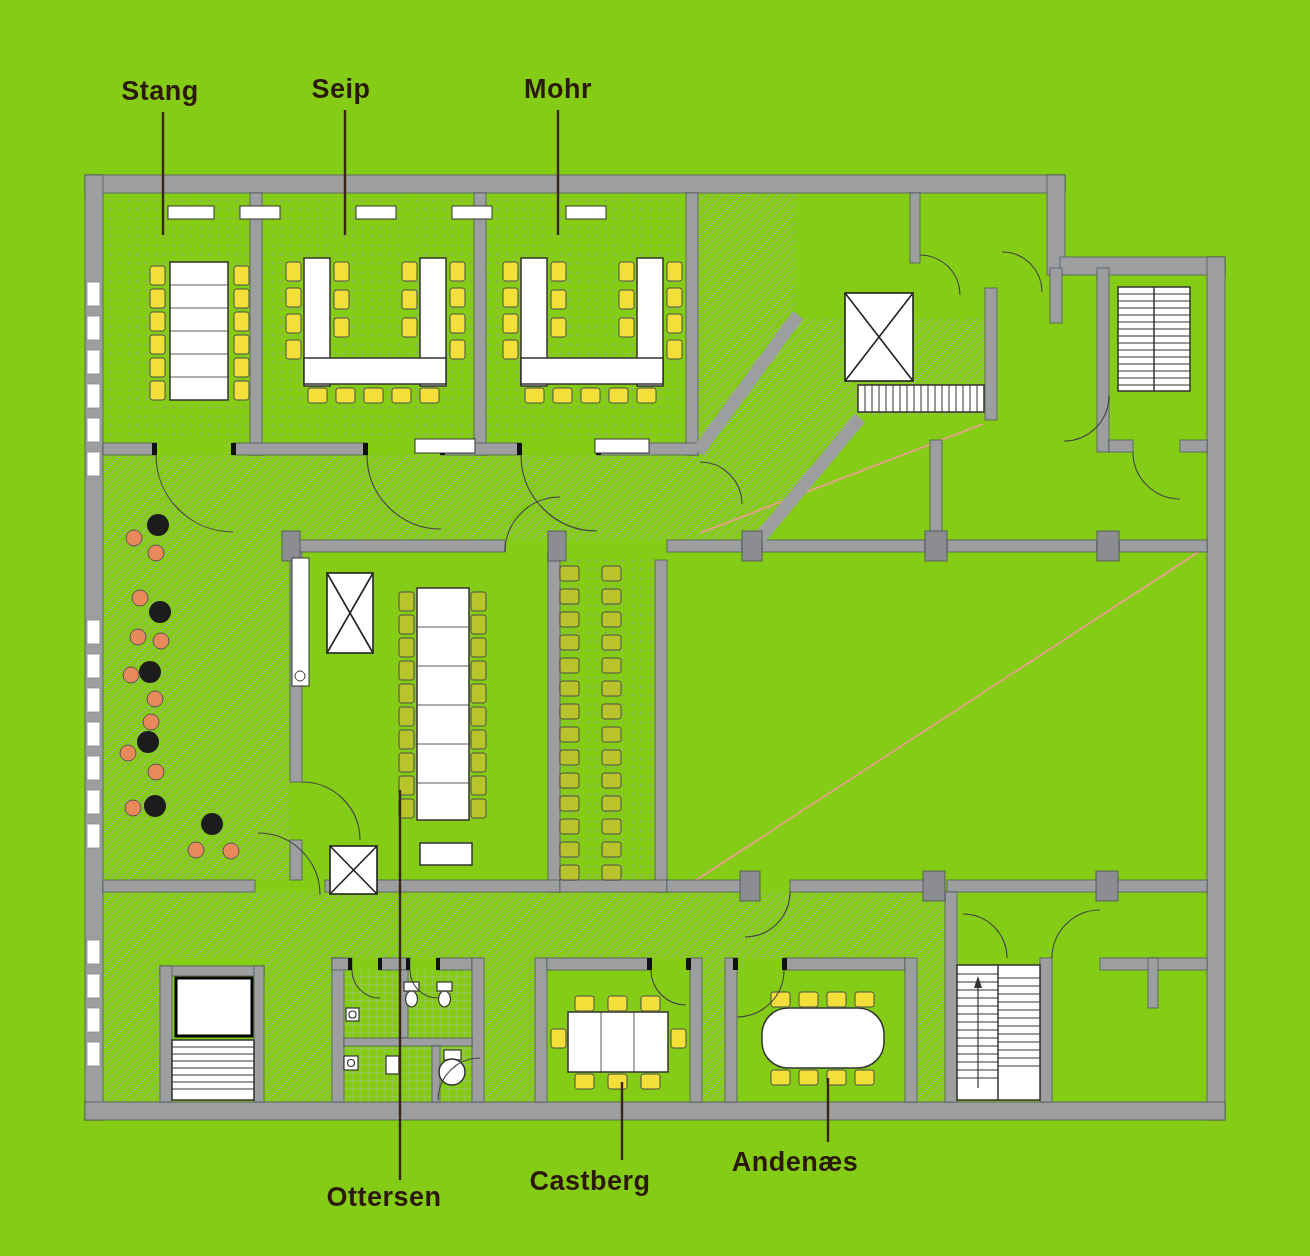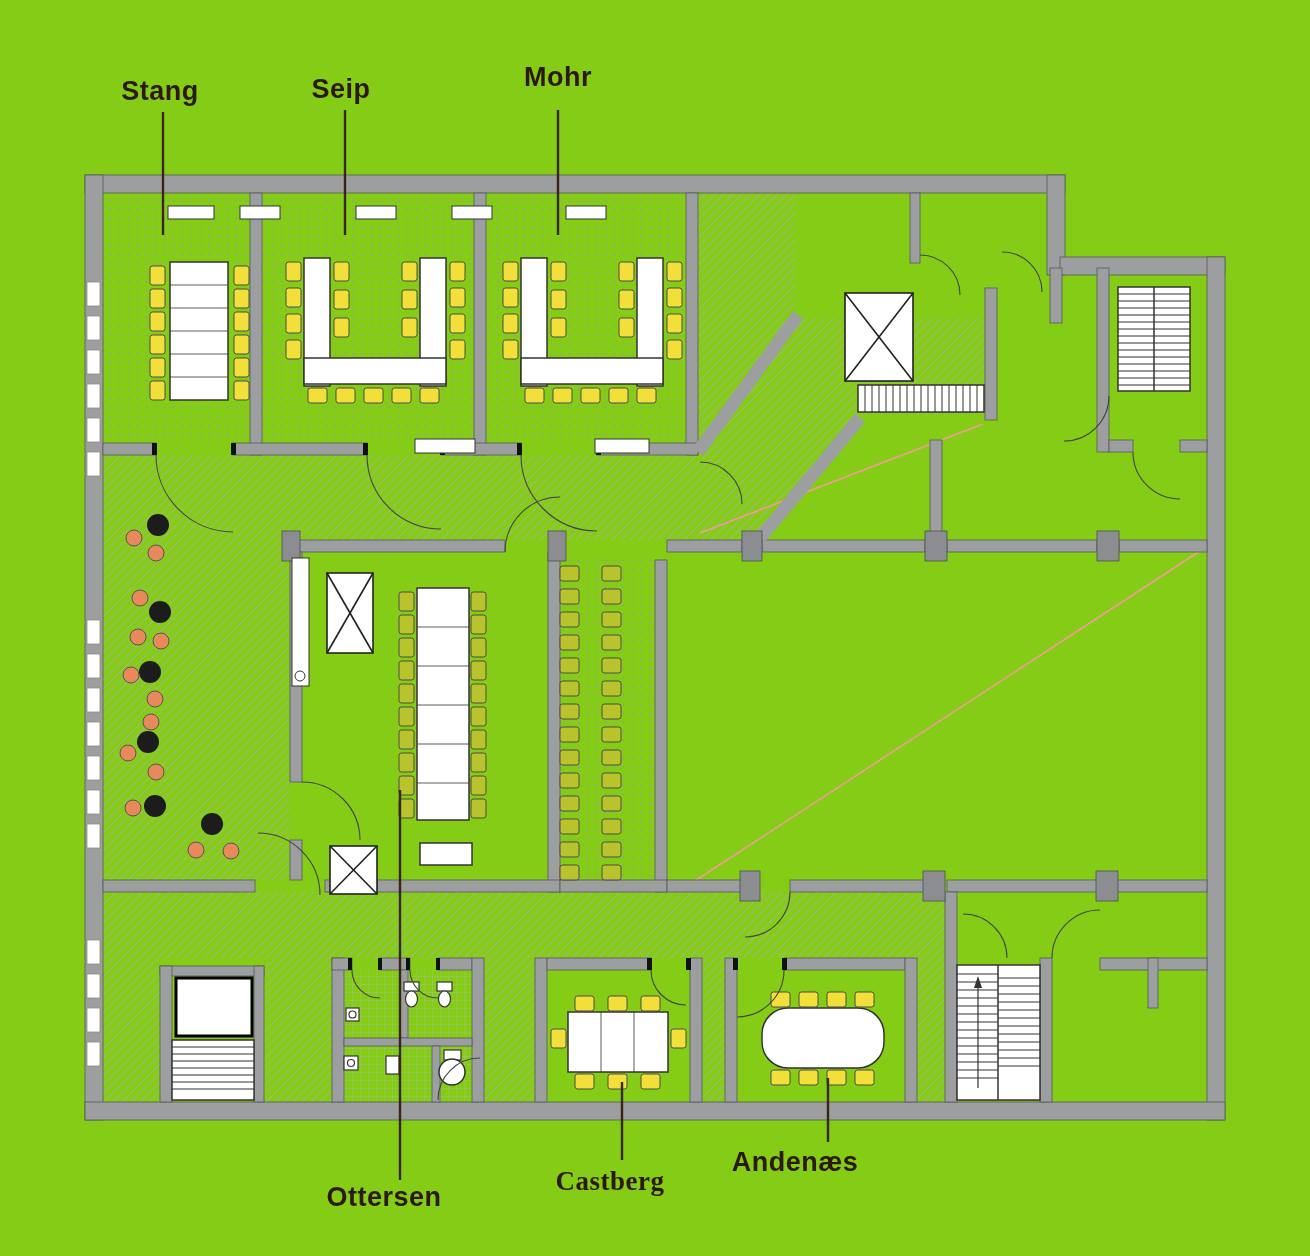--- a/index.html
+++ b/index.html
@@ -553,18 +553,18 @@
     <line x1="345" y1="110" x2="345" y2="235"></line>
     <line x1="558" y1="110" x2="558" y2="235"></line>
     <line x1="400" y1="1180" x2="400" y2="790"></line>
     <line x1="622" y1="1160" x2="622" y2="1082"></line>
     <line x1="828" y1="1142" x2="828" y2="1078"></line>
   </g>
 </svg>
 
 <div class="plan-label" style="left:160px;top:76px;">Stang</div>
 <div class="plan-label" style="left:341px;top:74px;">Seip</div>
-<div class="plan-label" style="left:558px;top:62px;text-align:right;">Mohr</div>
+<div class="plan-label" style="left:558px;top:74px;text-align:right;">Mohr</div>
 <div class="plan-label" style="left:384px;top:1182px;">Ottersen</div>
-<div class="plan-label" style="left:610px;top:1166px;font-family:Liberation Serif, serif;">Castberg</div>
+<div class="plan-label" style="left:590px;top:1166px;">Castberg</div>
 <div class="plan-label" style="left:795px;top:1147px;">Andenæs</div>
 
 </div>
 
 </body></html>

